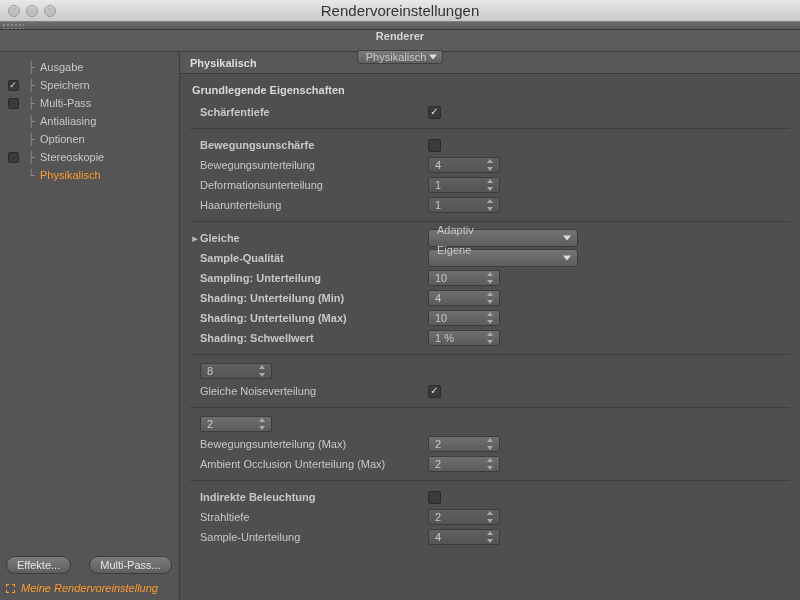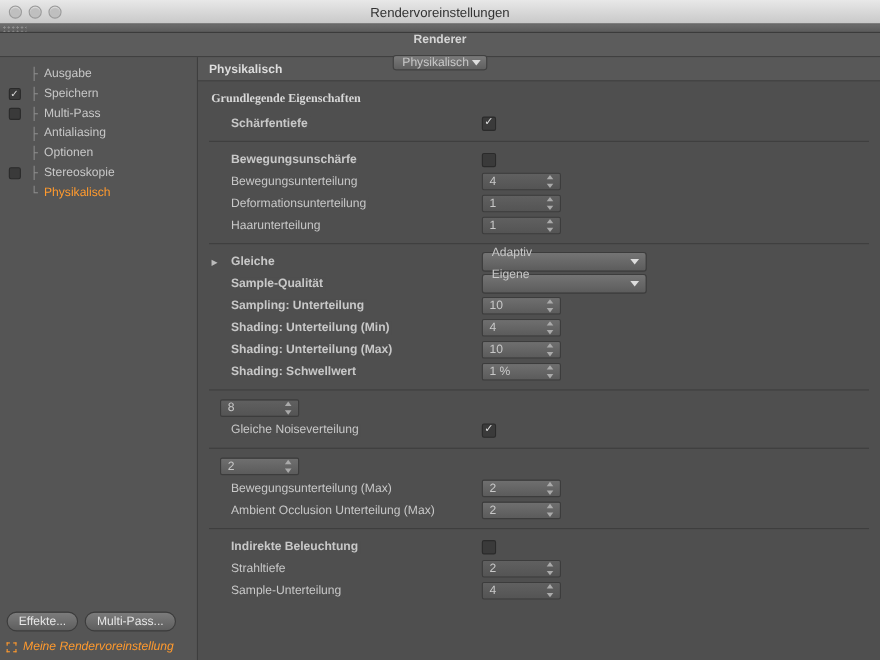--- a/index.html
+++ b/index.html
@@ -2,21 +2,21 @@
 <html><head>
 <meta charset="utf-8">
 <style>
 * { margin:0; padding:0; box-sizing:border-box; font-family:"Lucida Grande","Helvetica Neue",Arial,sans-serif; font-size:11px; color:#c8c8c8; user-select:none; }
 html,body { width:800px; height:600px; background:#555; overflow:hidden; }
 
 
 .titlebar { height:22px; background:linear-gradient(#e8e8e8,#c9c9c9); display:flex; align-items:center; position:relative; border-bottom:1px solid #828282; }
 .tl-btns { display:flex; gap:6px; margin-left:8px; }
 .tl-btn { width:12px; height:12px; border-radius:50%; background:#bfbfbf; border:1px solid #9a9a9a; box-shadow:inset 0 1px 1px rgba(255,255,255,.5); }
-.titlebar .title { position:absolute; left:0; right:0; text-align:center; color:#333; font-size:12px; pointer-events:none; }
+.titlebar .title { position:absolute; left:0; right:0; text-align:center; color:#333; font-size:15px; pointer-events:none; }
 
 
 .toolstrip { height:8px; background:linear-gradient(#6c6c6c,#5b5b5b); border-bottom:1px solid #3b3b3b; position:relative; }
 .toolstrip .grip { position:absolute; left:2px; top:1px; width:22px; height:6px;
   background-image:radial-gradient(#8d8d8d 1px,transparent 1px);
   background-size:4px 4px; }
 
 
 .renderer-bar { height:22px; background:#5c5c5c; border-bottom:1px solid #3e3e3e; display:flex; align-items:center; padding:0 6px; gap:8px;flex-direction:column; }
 .renderer-bar .lbl { font-weight:bold; color:#d4d4d4; }
@@ -29,34 +29,34 @@
 .tree { flex:1; padding:6px 0 0 0; }
 .tree-row { display:flex; align-items:center; height:18px; padding-left:4px; }
 .cbcol { width:18px; display:flex; justify-content:center; }
 .chk { width:11px; height:11px; background:#3a3a3a; border:1px solid #2a2a2a; border-radius:2px; display:inline-flex; align-items:center; justify-content:center; }
 .chk.checked::after { content:"✓"; font-size:9px; color:#ddd; line-height:1; }
 .tree-row .branch { color:#8e8e8e; font-family:monospace; width:18px; text-align:center; }
 .tree-row .lbl { }
 .tree-row.last .lbl { color:#ff9a2e; }
 
 .sidebar-bottom { padding:6px; }
-.btnrow { display:flex; gap:6px; margin-bottom:8px; }
+.btnrow { display:flex; gap:18px; margin-bottom:8px; }
 .btn { height:18px; padding:0 10px; background:linear-gradient(#7c7c7c,#5e5e5e); border:1px solid #3c3c3c; border-radius:9px; color:#e6e6e6; display:inline-flex; align-items:center; }
 .preset-row { display:flex; align-items:center; gap:6px;font-style:italic; }
 .preset-row .sq { width:9px; height:9px; border:1px dashed #ff9a2e; }
 .preset-row .plbl { color:#ff9a2e; }
 
 
 .panel { flex:1; background:#4f4f4f; display:flex; flex-direction:column; }
 .panel-tab { height:22px; background:#585858; border-bottom:1px solid #3c3c3c; display:flex; align-items:center; padding-left:10px; font-weight:bold; color:#ddd; }
 .panel-body { flex:1; padding:6px 10px 10px 10px; overflow:hidden; }
-.group-hd { font-weight:bold; color:#d8d8d8; padding:4px 0 6px 2px; border-bottom:none;font-family:Liberation Serif, serif; }
+.group-hd { font-weight:bold; color:#d8d8d8; padding:4px 0 6px 2px; border-bottom:none; }
 .prop { display:flex; align-items:center; height:20px; }
 .prop .arrowcol { width:10px; text-align:center; color:#bbb; }
-.prop .name { width:228px; position:relative; white-space:nowrap; overflow:hidden;margin-left:10px; }
+.prop .name { width:228px; position:relative; white-space:nowrap; overflow:hidden; }
 .prop .name.dim { color:#8b8b8b; }
 .prop .name.bold { font-weight:bold; }
 .prop .name::after { content:""; position:absolute; left:0; right:0; bottom:3px;
   border-bottom:1px dotted #7a7a7a; z-index:-1; }
 .prop .name span { background:#4f4f4f; padding-right:2px; position:relative; z-index:1; }
 
 .num { width:72px; height:16px; background:linear-gradient(#6f6f6f,#5b5b5b); border:1px solid #3c3c3c; border-radius:2px; display:flex; align-items:center; padding:0 14px 0 6px; position:relative; color:#e4e4e4; }
 .num.dim { color:#8f8f8f; background:linear-gradient(#606060,#545454); }
 .num .spin { position:absolute; right:2px; top:1px; bottom:1px; width:10px; display:flex; flex-direction:column; justify-content:space-between; }
 .num .spin::before,.num .spin::after { content:""; width:0;height:0; border-left:3px solid transparent; border-right:3px solid transparent; }

